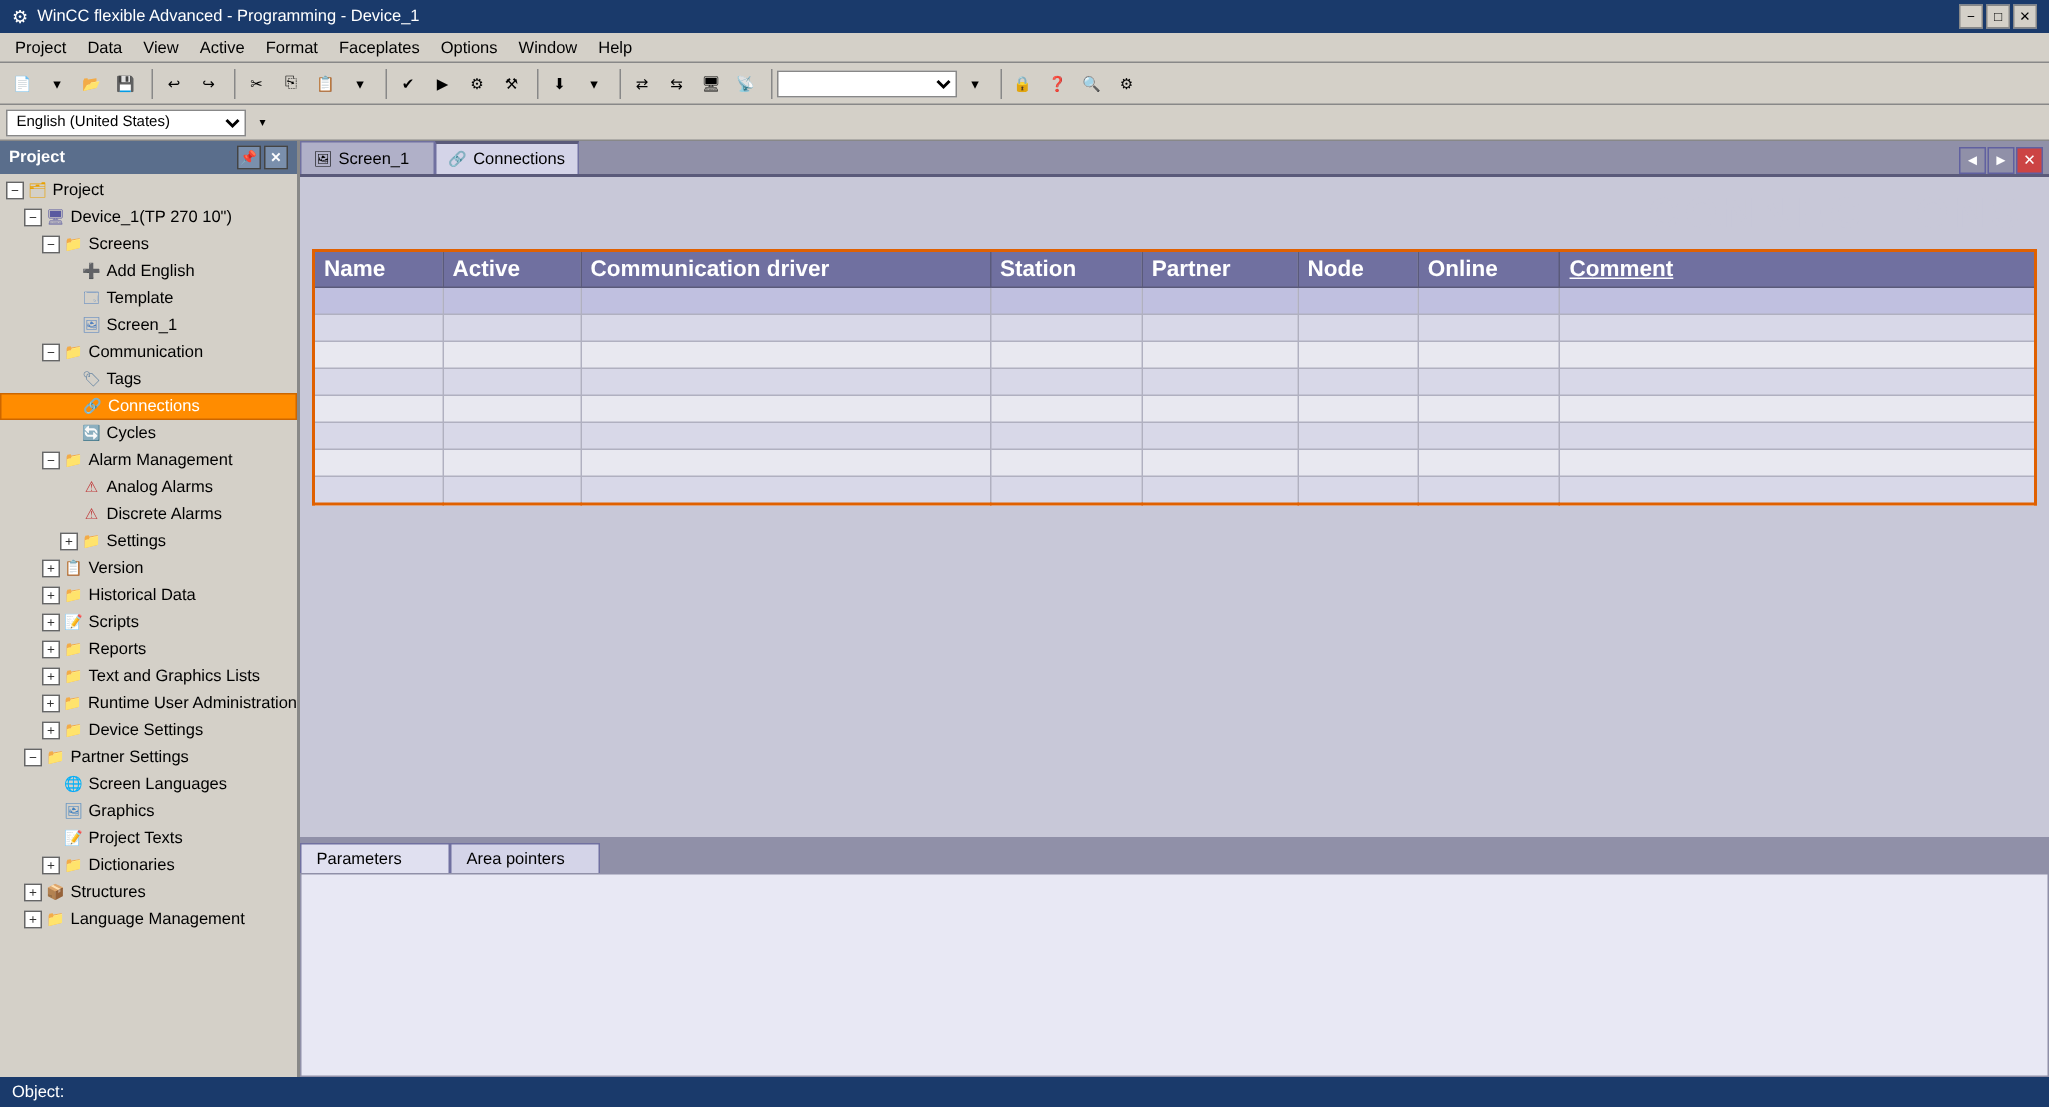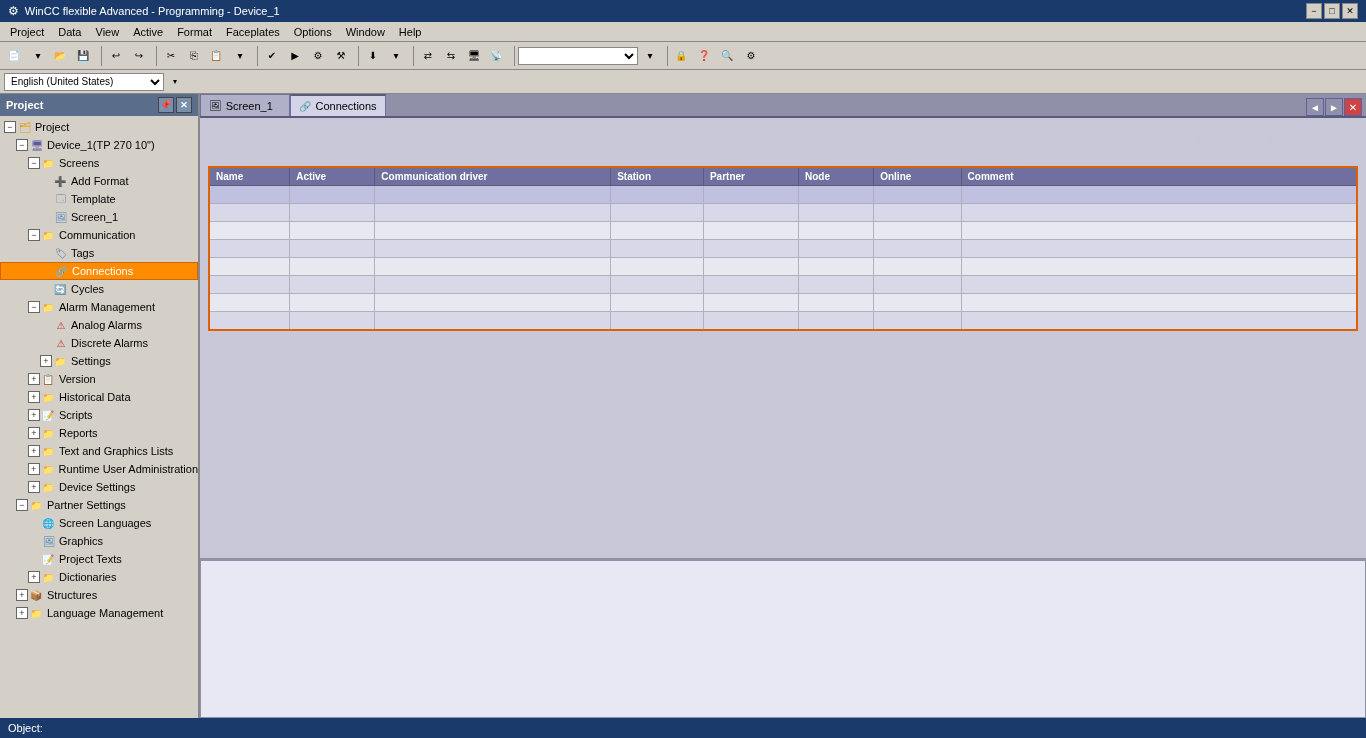--- a/index.html
+++ b/index.html
@@ -232,21 +232,21 @@
       border-collapse: collapse;
       border: 2px solid #e06000;
       background: white;
     }
     .connections-table th {
       background: #7070a0;
       color: white;
       border: 1px solid #5a5a7a;
       padding: 3px 6px;
       text-align: left;
-      font-size: 10px;
+      font-size: 15px;
       font-weight: bold;
     }
     .connections-table td {
       border: 1px solid #b0b0c0;
       padding: 2px 6px;
       height: 18px;
       background: #e8e8f0;
     }
     .connections-table tr:nth-child(even) td { background: #d8d8e8; }
     .connections-table tr:first-child td { background: #c0c0e0; }
@@ -398,21 +398,21 @@
         <span class="tree-indent" style="width:24px;"></span>
         <span class="tree-expand">−</span>
         <span class="tree-icon icon-folder-open">📁</span>
         <span>Screens</span>
       </div>
 
       <div class="tree-item">
         <span class="tree-indent" style="width:36px;"></span>
         <span style="width:14px;display:inline-block;"></span>
         <span class="tree-icon" style="color:#5080c0;">➕</span>
-        <span>Add Format</span>
+        <span>Add English</span>
       </div>
 
       <div class="tree-item">
         <span class="tree-indent" style="width:36px;"></span>
         <span style="width:14px;display:inline-block;"></span>
         <span class="tree-icon icon-screen">🗔</span>
         <span>Template</span>
       </div>
 
       <div class="tree-item">
@@ -603,21 +603,21 @@
       <table class="connections-table">
         <thead>
           <tr>
             <th>Name</th>
             <th>Active</th>
             <th>Communication driver</th>
             <th>Station</th>
             <th>Partner</th>
             <th>Node</th>
             <th>Online</th>
-            <th style="min-width:200px;">Comment</th>
+            <th style="min-width:200px;text-decoration:underline;">Comment</th>
           </tr>
         </thead>
         <tbody id="conn-tbody">
 
         <tr>
               <td></td>
               <td></td>
               <td></td>
               <td></td>
               <td></td>
@@ -693,20 +693,28 @@
               <td></td>
               <td></td>
               <td></td>
               <td></td>
             </tr>
           </tbody>
       </table>
     </div>
 
     <div class="bottom-panel">
+      <div class="bottom-tabs">
+        <div class="bottom-tab active">
+          <span>Parameters</span>
+        </div>
+        <div class="bottom-tab">
+          <span>Area pointers</span>
+        </div>
+      </div>
       <div class="bottom-content"></div>
     </div>
 
   </div>
 </div>
 
 <div class="status-bar">
   <span>Object:</span>
 </div>
 

